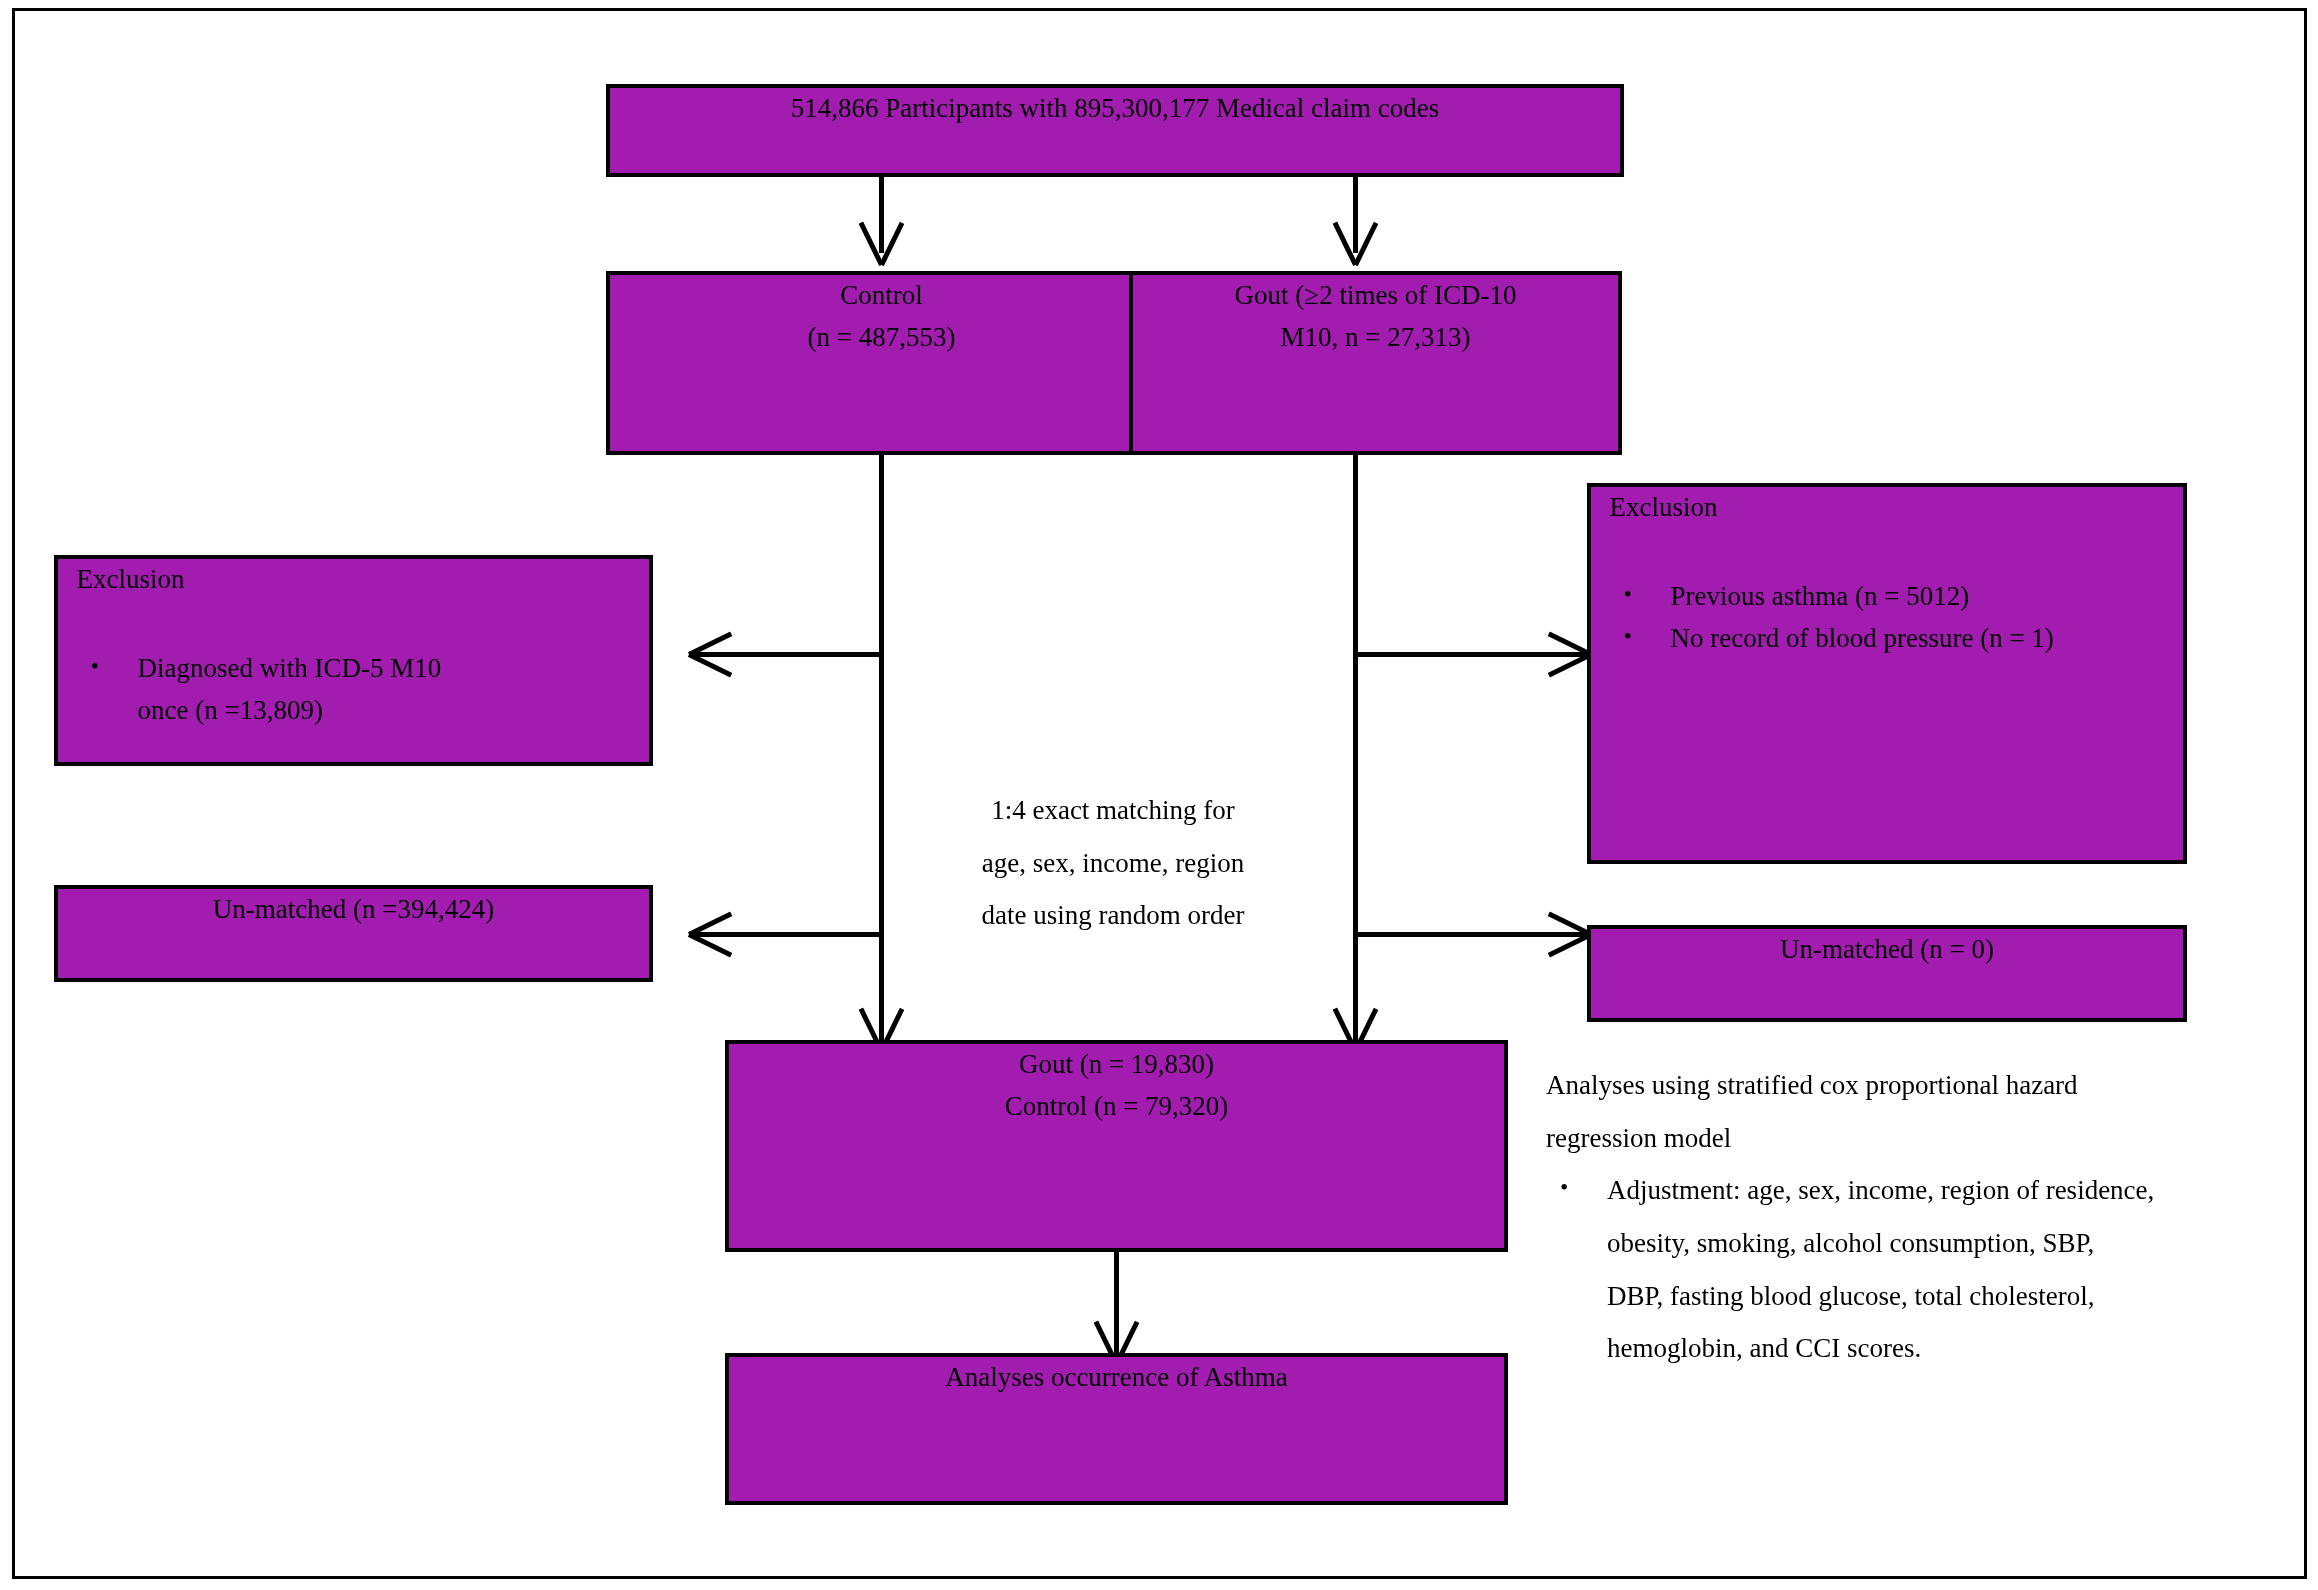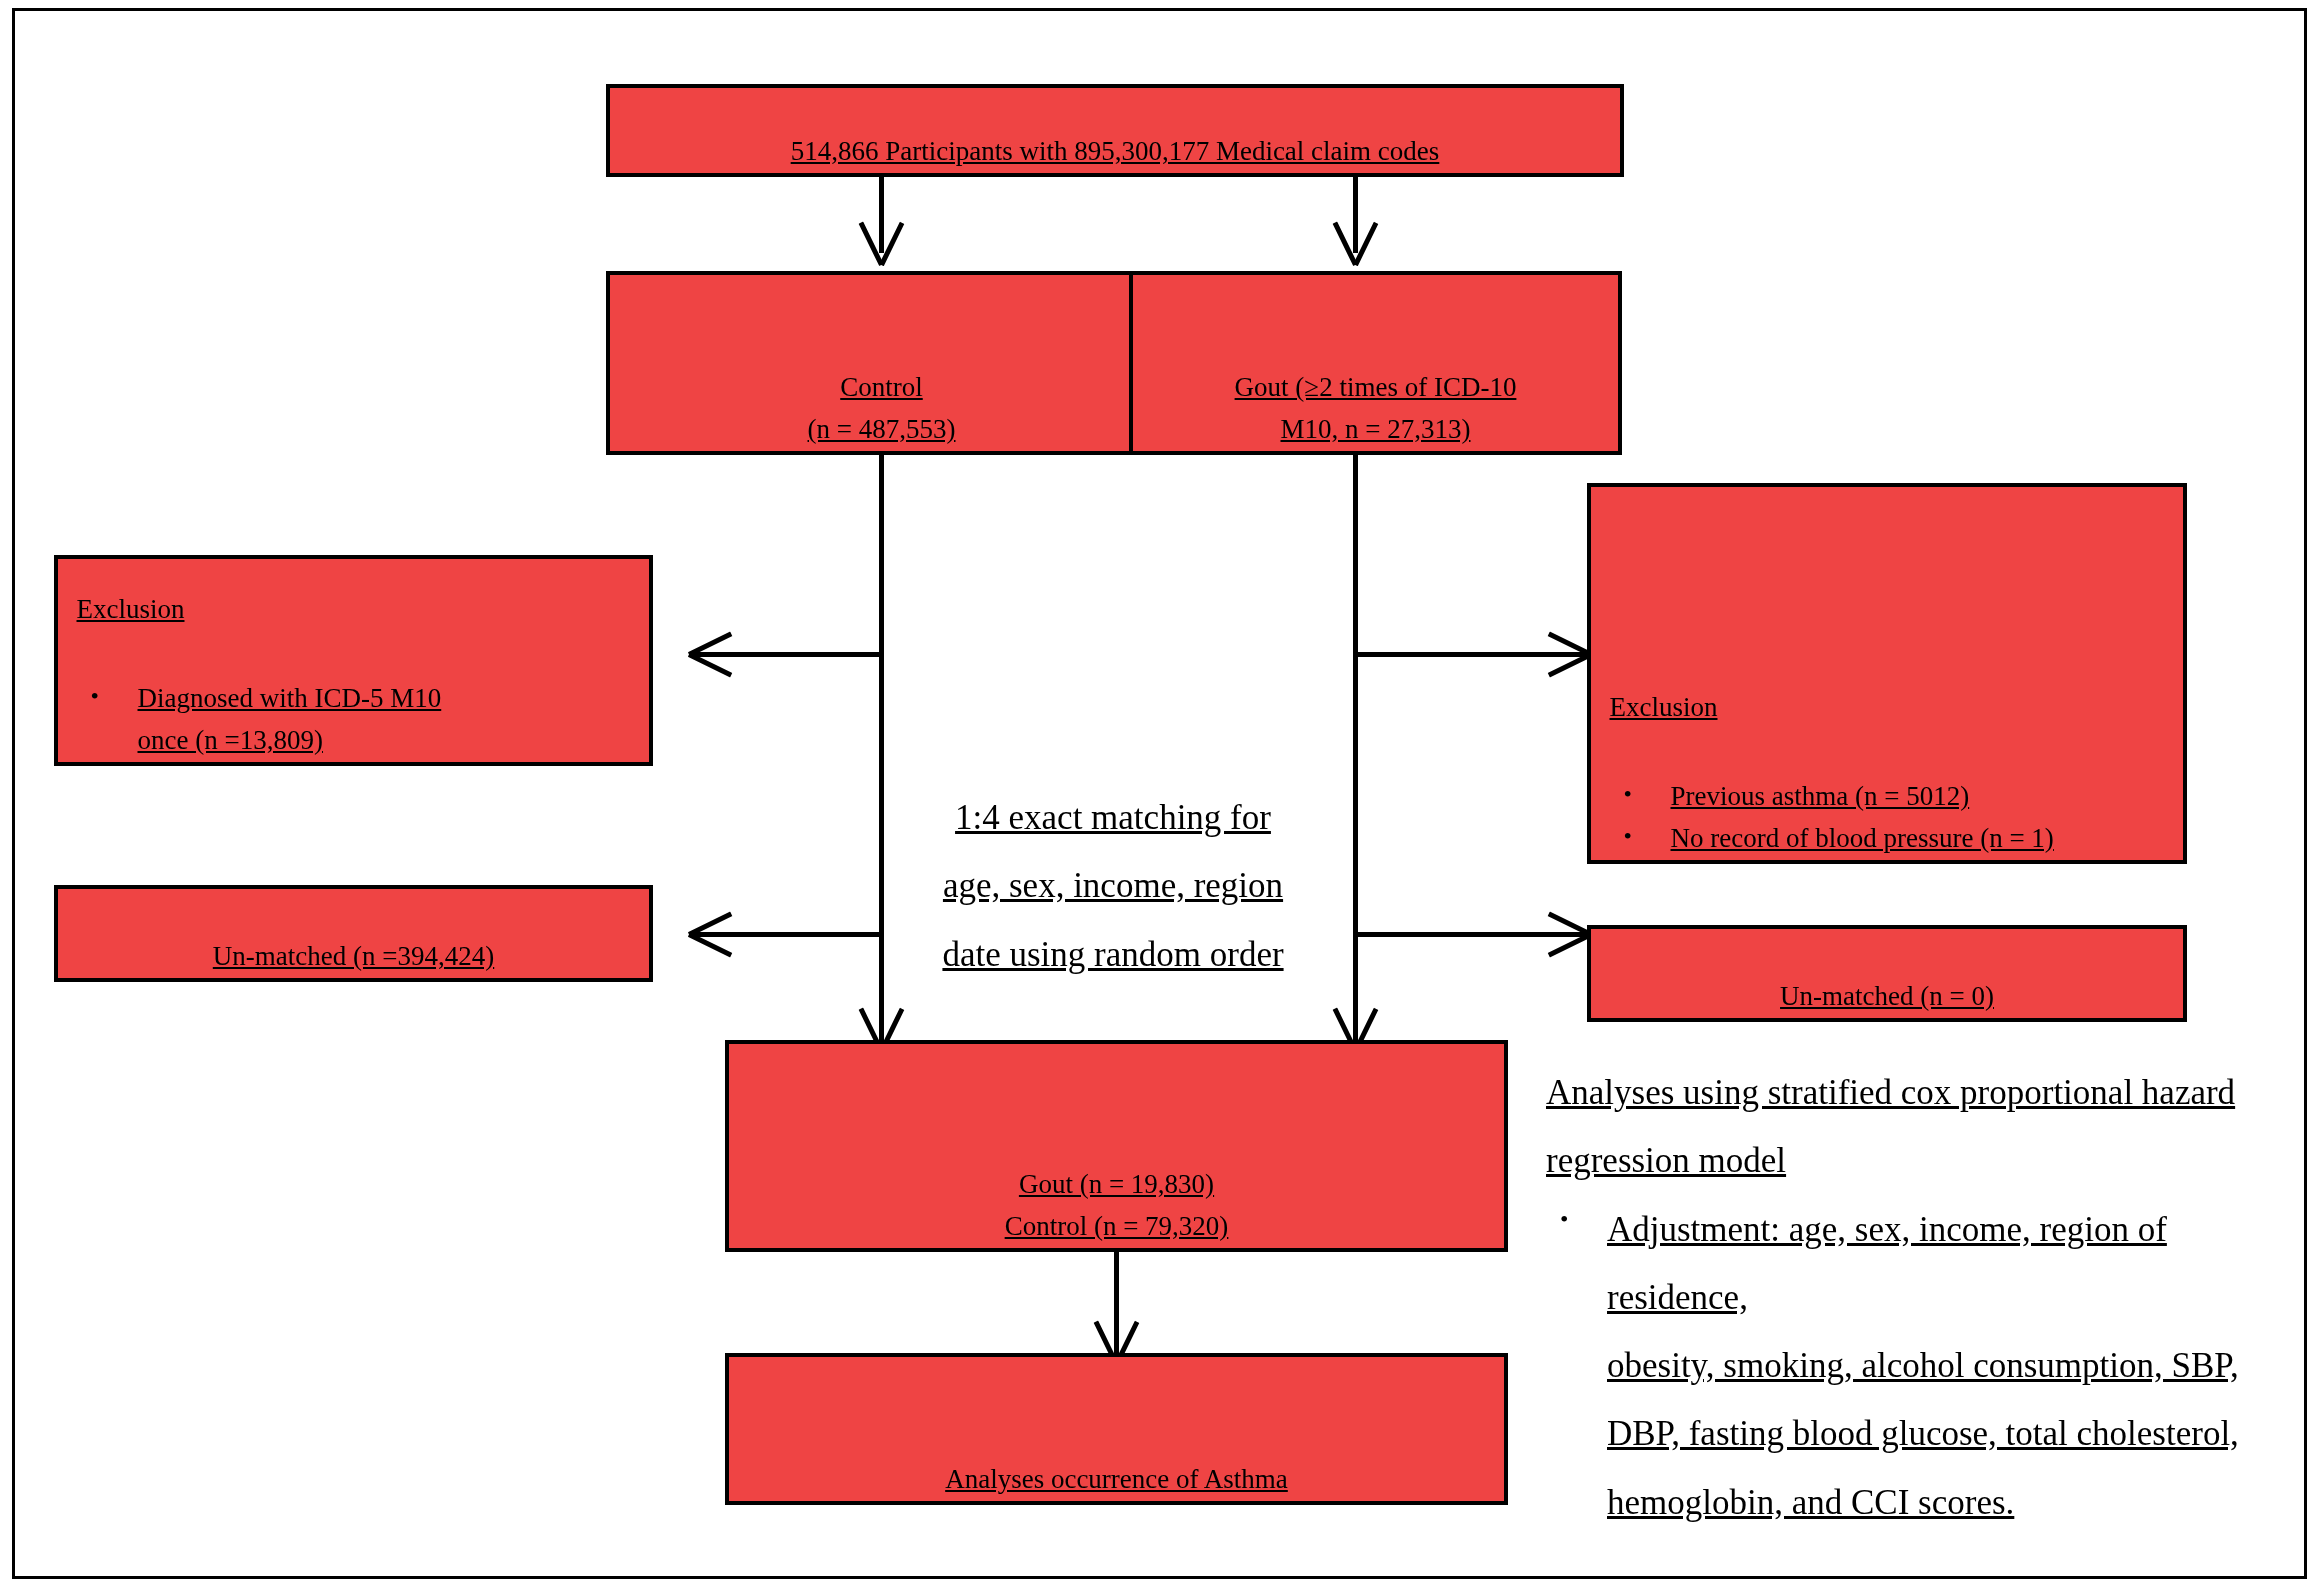--- a/index.html
+++ b/index.html
@@ -23,42 +23,40 @@
     top: 8.2px;
     width: 2295px;
     height: 1571px;
     border: 3.3px solid #000000;
     box-sizing: border-box;
   }
   
   .node {
     position: absolute;
     border: 4.9px solid #000000;
-    background: #ef4444;
+    background: #a21caf;
     box-sizing: border-box;
     display: flex;
     flex-direction: column;
-    justify-content: flex-end;
+    justify-content: flex-start;
     font-size: 27px;
     line-height: 1.55;
     z-index: 5;
-    text-decoration: underline;
   }
   .node.center { align-items: center; text-align: center; }
   .node.left   { align-items: flex-start; text-align: left; gap: 44px; }
   .node .line { display: block; white-space: nowrap; }
 
   
   .textblock {
     position: absolute;
-    font-size: 35px;
+    font-size: 27px;
     line-height: 1.95;
     background: transparent;
     z-index: 4;
-    text-decoration: underline;
   }
   .textblock.centered { text-align: center; }
 
   
   .bullets { list-style: none; margin: 0; padding: 0; }
   .bullets li {
     position: relative;
     padding-left: 61px;
     margin: 0;
   }

